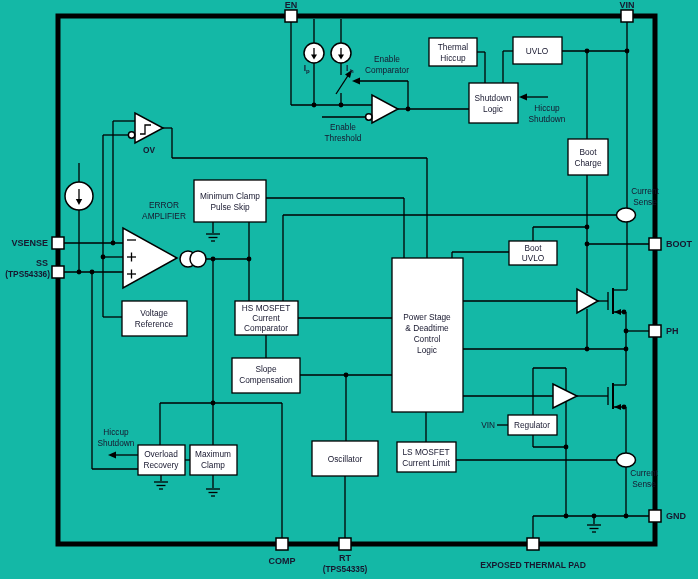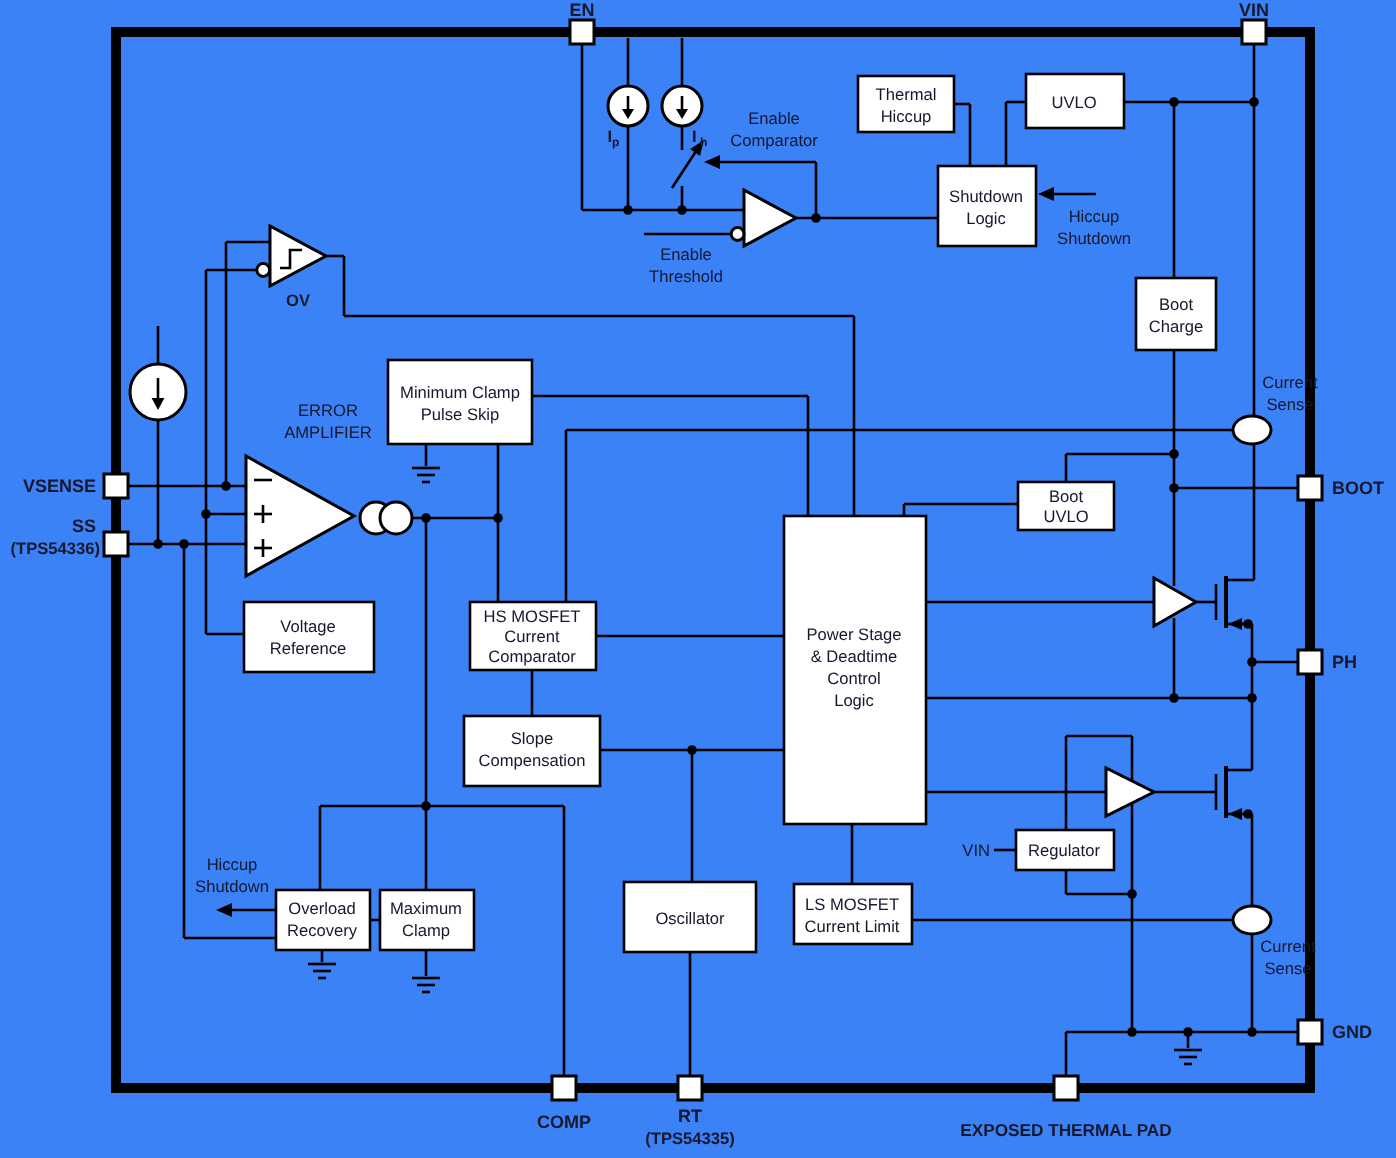--- a/index.html
+++ b/index.html
@@ -1,16 +1,16 @@
 <!DOCTYPE html>
 <html><head>
 <meta charset="utf-8">
 <style>
   html,body{margin:0;padding:0;background:#ffffff;}
-  #stage{position:relative;width:698px;height:579px;background:#3b82f6;overflow:hidden;}
+  #stage{position:relative;width:698px;height:579px;background:#14b8a6;overflow:hidden;}
   svg{position:absolute;left:0;top:0;}
   .wire{stroke:#000;stroke-width:1.3;fill:none;}
   .thick{stroke:#000;stroke-width:5;fill:none;}
   .box{fill:#fff;stroke:#000;stroke-width:1.3;}
   .pin{fill:#fff;stroke:#000;stroke-width:1.5;}
   .dot{fill:#000;stroke:none;}
   .sym{fill:#fff;stroke:#000;stroke-width:1.5;}
   .head{fill:#000;stroke:none;}
   text{font-family:"Liberation Sans","DejaVu Sans",sans-serif;font-size:8.3px;fill:#17172e;text-anchor:middle;}
   .pinlbl{font-weight:bold;font-size:9px;}

